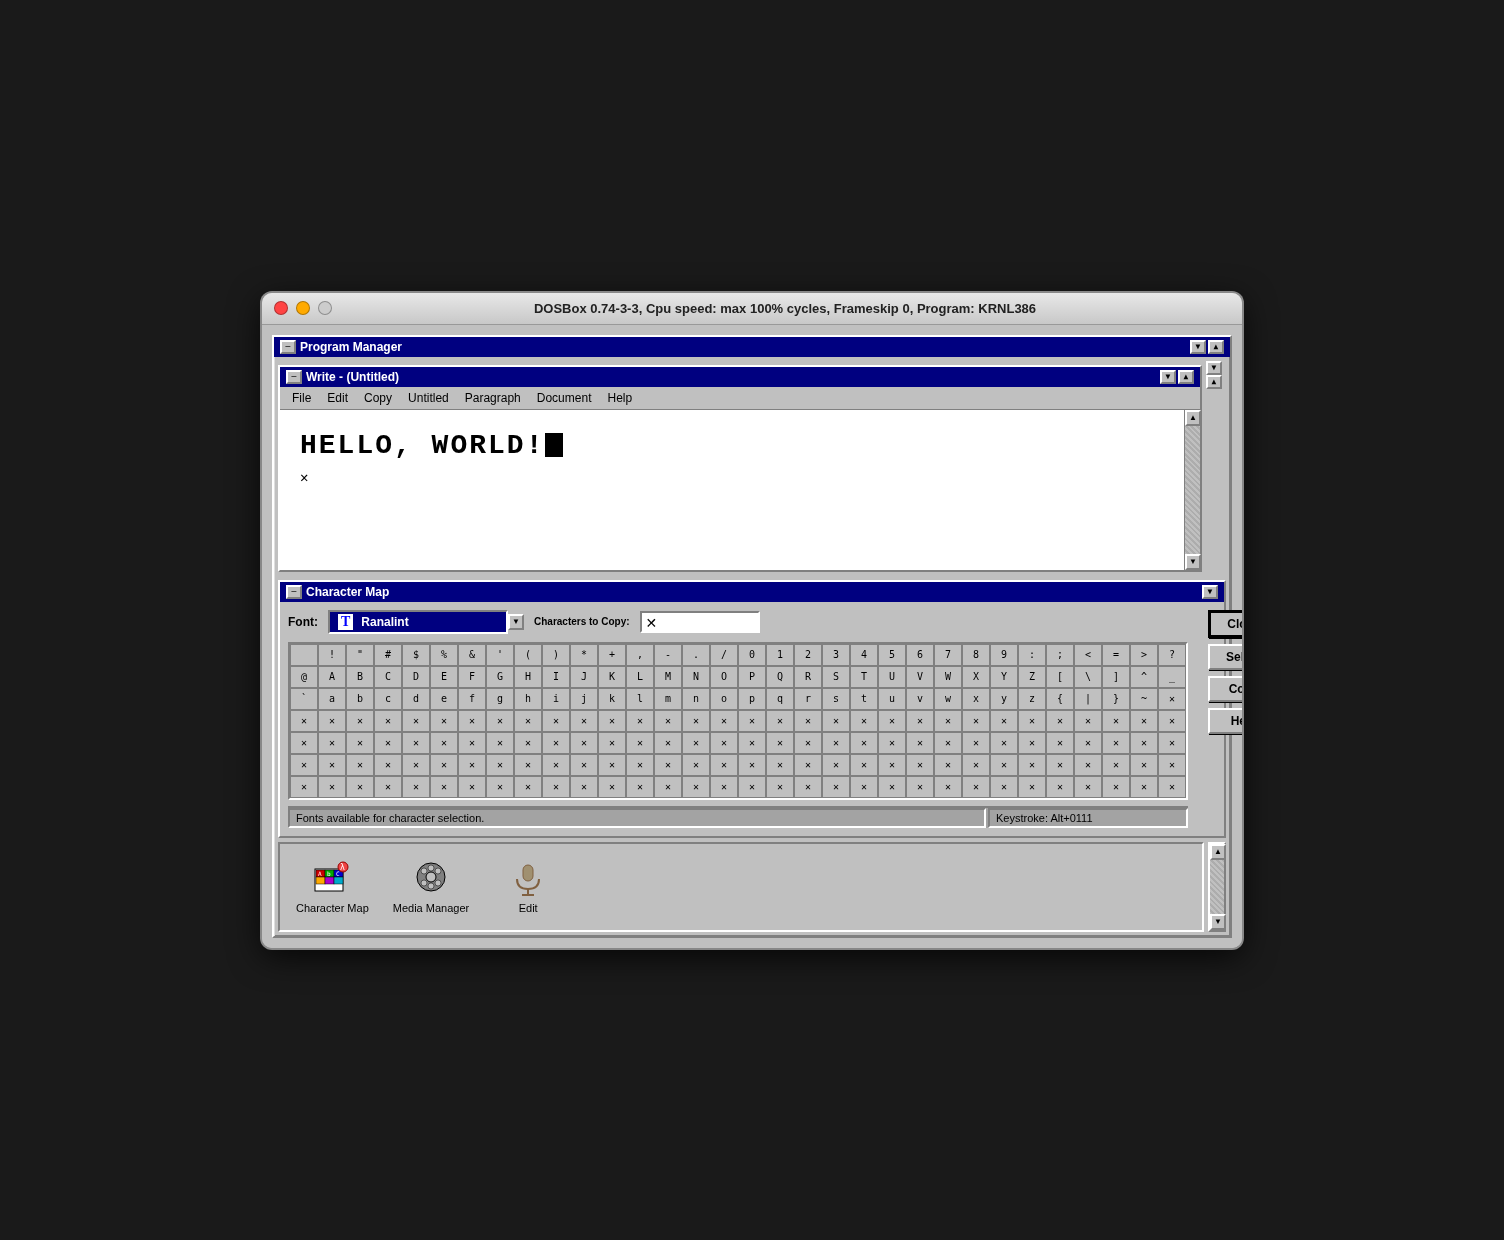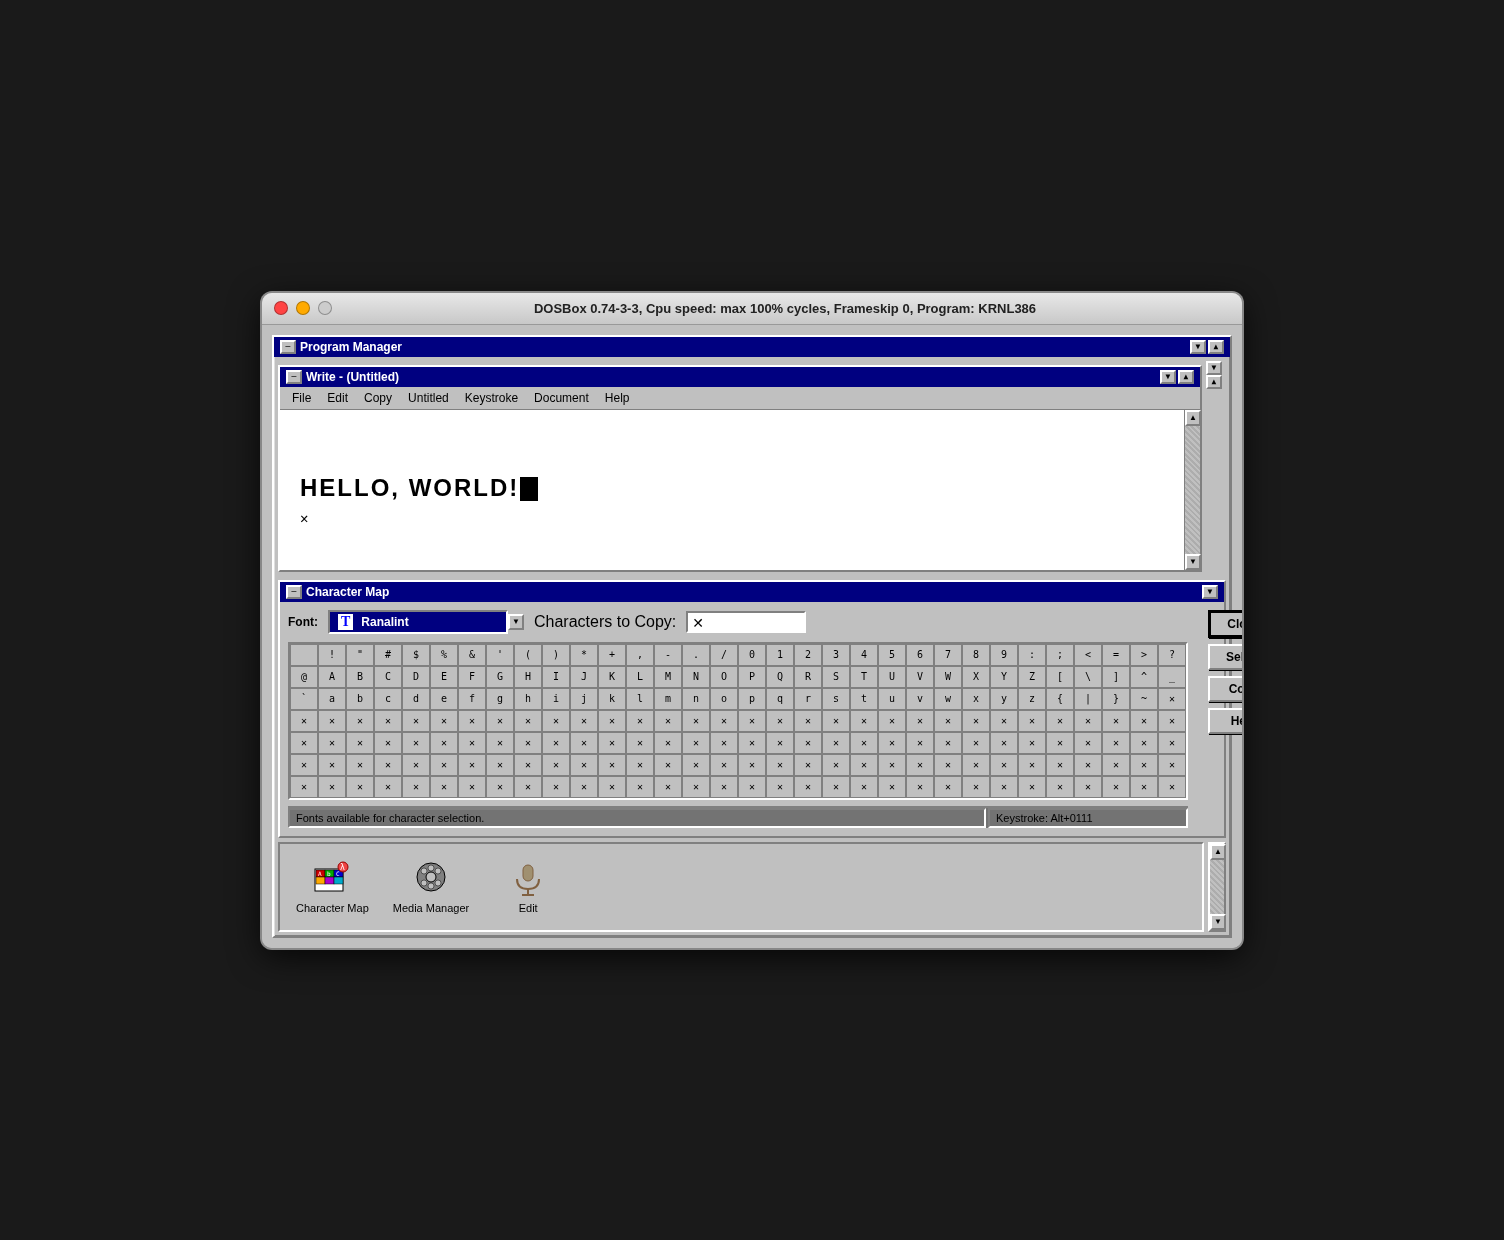--- a/index.html
+++ b/index.html
@@ -146,26 +146,25 @@
 
     .write-content {
       background: white;
       padding: 20px;
       min-height: 160px;
       position: relative;
       overflow: hidden;
     }
 
     .hello-world {
-      font-size: 24px;
-      font-weight: bold;
-      font-family: Liberation Sans, sans-serif;
+      font-size: 28px;
+      font-weight: bold;
+      font-family: Liberation Mono, monospace;
       letter-spacing: 2px;
       color: #000;
-      margin-top: 44px;
     }
 
     .scrollbar-btn {
       width: 16px;
       height: 16px;
       background: #c0c0c0;
       border: 2px solid;
       border-color: #fff #808080 #808080 #fff;
       display: flex;
       align-items: center;
@@ -241,22 +240,22 @@
       border-color: #fff #808080 #808080 #fff;
       display: flex;
       align-items: center;
       justify-content: center;
       font-size: 8px;
       color: #000;
       cursor: pointer;
     }
 
     .chars-to-copy-label {
-      font-size: 16px;
-      font-weight: normal;
+      font-size: 10px;
+      font-weight: bold;
       white-space: nowrap;
     }
 
     .chars-to-copy-field {
       border: 2px solid;
       border-color: #808080 #fff #fff #808080;
       background: white;
       padding: 2px 4px;
       font-size: 14px;
       min-width: 120px;
@@ -306,21 +305,21 @@
       min-width: 70px;
       text-align: center;
       box-shadow: 1px 1px 0 #000;
     }
 
     .win31-button.default {
       border: 3px solid #000;
     }
 
     .status-bar {
-      background: #737373;
+      background: #a3a3a3;
       border-top: 2px solid;
       border-color: #808080 #fff #fff #808080;
       display: flex;
       font-size: 11px;
       margin-top: 4px;
       align-items: flex-end;
     }
 
     .status-left {
       flex: 1;
@@ -459,21 +458,21 @@
                   <div class="win31-sysbtn">▼</div>
                   <div class="win31-sysbtn">▲</div>
                 </div>
               </div>
 
               <div class="write-menubar">
                 <span>File</span>
                 <span>Edit</span>
                 <span>Copy</span>
                 <span>Untitled</span>
-                <span>Keystroke</span>
+                <span>Paragraph</span>
                 <span>Document</span>
                 <span>Help</span>
               </div>
 
               <div class="write-inner">
                 <div class="write-text-area">
                   <div class="write-content">
                     <div class="hello-world">
                       <span>HELLO, WORLD!</span><span style="display:inline-block;width:18px;height:24px;background:#000;vertical-align:middle;margin-left:1px;"></span>
                     </div>

